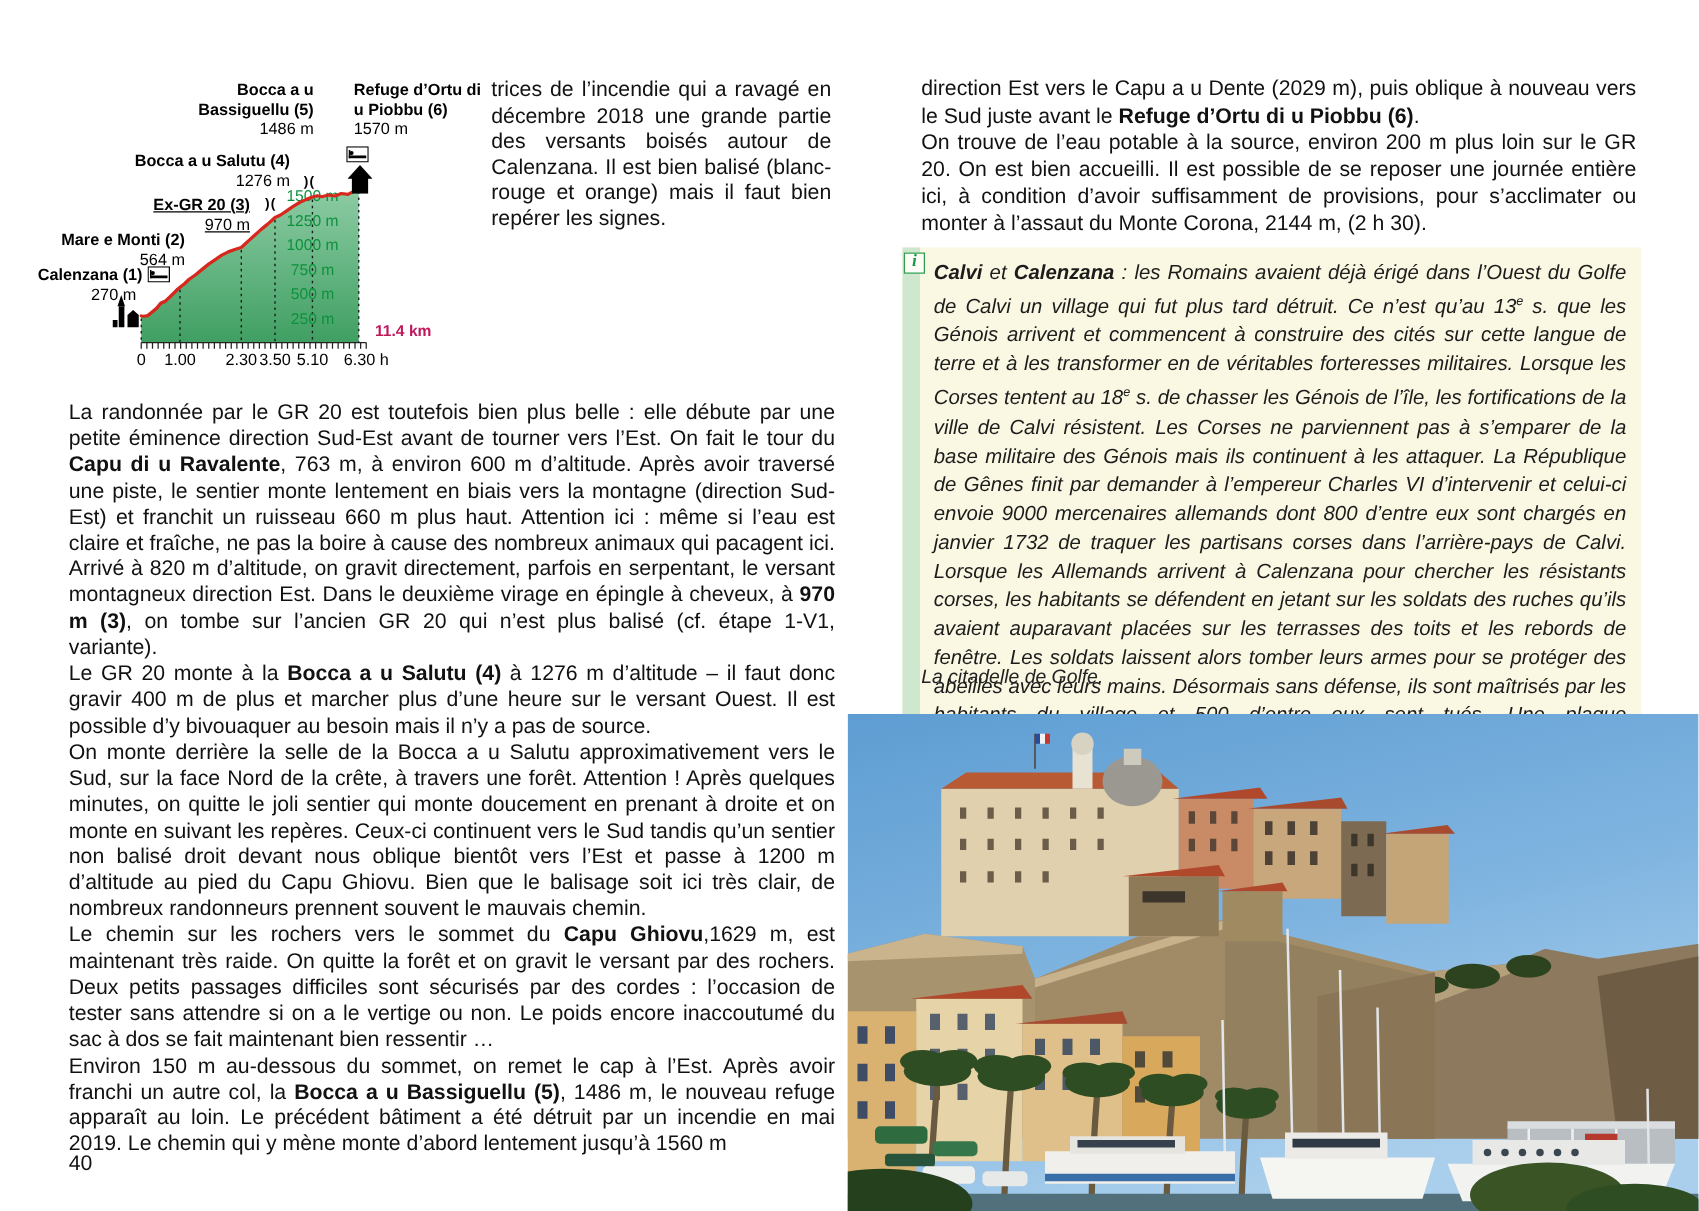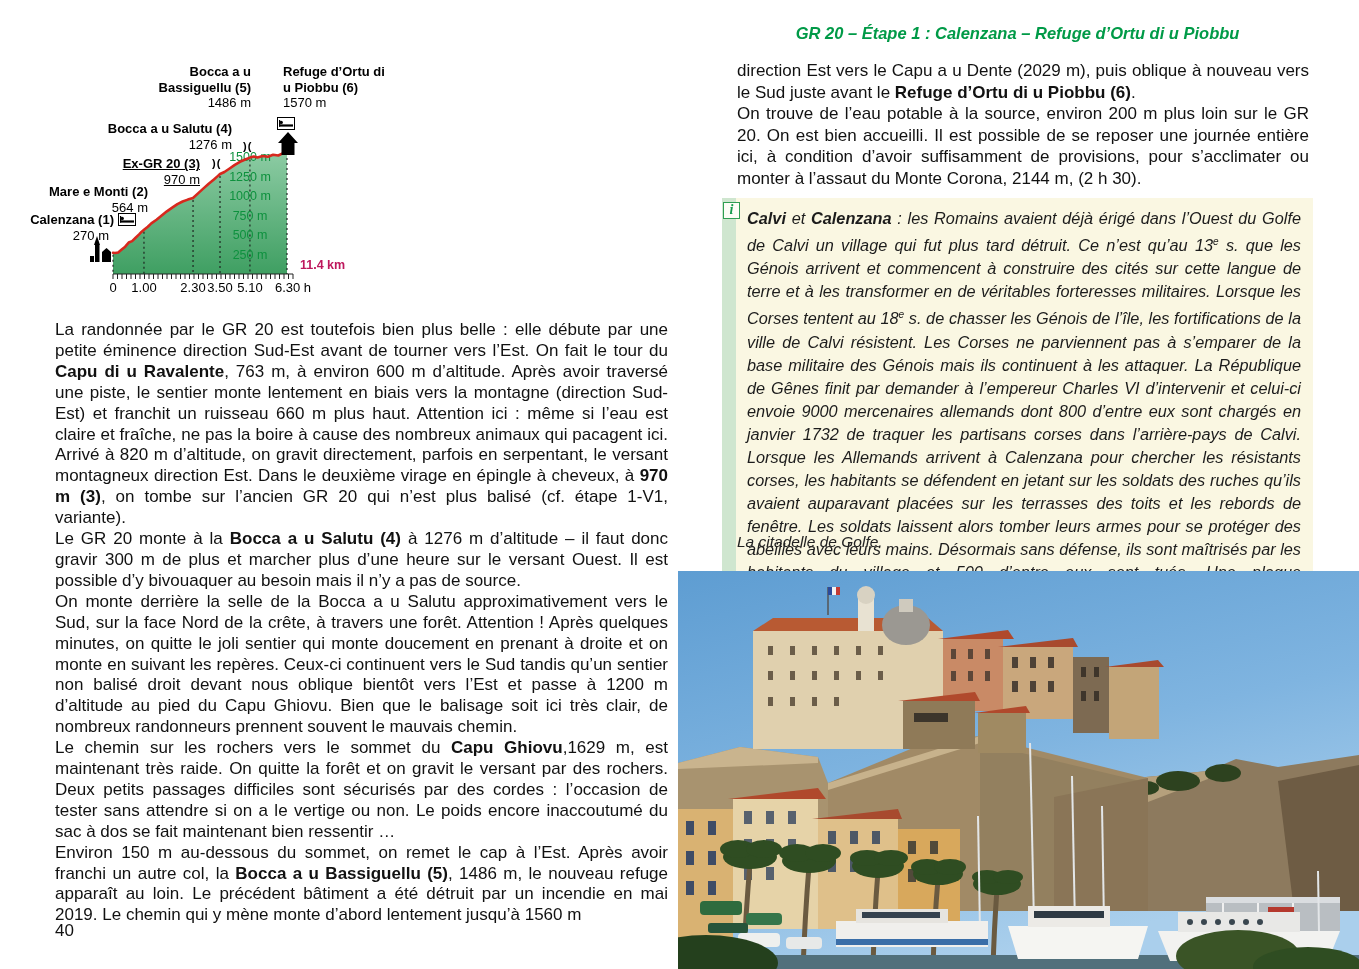--- a/index.html
+++ b/index.html
@@ -177,35 +177,35 @@
     <div class="xt" style="left:93px;">0</div>
     <div class="xt" style="left:124px;">1.00</div>
     <div class="xt" style="left:173px;">2.30</div>
     <div class="xt" style="left:200px;">3.50</div>
     <div class="xt" style="left:230px;">5.10</div>
     <div class="xt" style="left:273px;">6.30 h</div>
     <div class="kmlabel">11.4 km</div>
   </div>
 
   <div id="col-text">
+    <p><span>trices de l’incendie qui a ravagé en décembre 2018 une grande partie des versants boisés autour de Calenzana. Il est bien balisé (blanc-rouge et orange) mais il faut bien repérer les signes.</span></p>
   </div>
 
   <div id="main-text">
     <p><span>La randonnée par le GR 20 est toutefois bien plus belle : elle débute par une petite éminence direction Sud-Est avant de tourner vers l’Est. On fait le tour du </span><span class="b">Capu di u Ravalente</span><span>, 763 m, à environ 600 m d’altitude. Après avoir traversé une piste, le sentier monte lentement en biais vers la montagne (direction Sud-Est) et franchit un ruisseau 660 m plus haut. Attention ici : même si l’eau est claire et fraîche, ne pas la boire à cause des nombreux animaux qui pacagent ici. Arrivé à 820 m d’altitude, on gravit directement, parfois en serpentant, le versant montagneux direction Est. Dans le deuxième virage en épingle à cheveux, à </span><span class="b">970 m (3)</span><span>, on tombe sur l’ancien GR 20 qui n’est plus balisé (cf. étape 1-V1, variante).</span></p>
-    <p><span>Le GR 20 monte à la </span><span class="b">Bocca a u Salutu (4)</span><span> à 1276 m d’altitude – il faut donc gravir 300 m de plus et marcher plus d’une heure sur le versant Ouest. Il est possible d’y bivouaquer au besoin mais il n’y a pas de source.</span></p>
+    <p><span>Le GR 20 monte à la </span><span class="b">Bocca a u Salutu (4)</span><span> à 1276 m d’altitude – il faut donc gravir 400 m de plus et marcher plus d’une heure sur le versant Ouest. Il est possible d’y bivouaquer au besoin mais il n’y a pas de source.</span></p>
     <p><span>On monte derrière la selle de la Bocca a u Salutu approximativement vers le Sud, sur la face Nord de la crête, à travers une forêt. Attention ! Après quelques minutes, on quitte le joli sentier qui monte doucement en prenant à droite et on monte en suivant les repères. Ceux-ci continuent vers le Sud tandis qu’un sentier non balisé droit devant nous oblique bientôt vers l’Est et passe à 1200 m d’altitude au pied du Capu Ghiovu. Bien que le balisage soit ici très clair, de nombreux randonneurs prennent souvent le mauvais chemin.</span></p>
     <p><span>Le chemin sur les rochers vers le sommet du </span><span class="b">Capu Ghiovu</span><span>,1629 m, est maintenant très raide. On quitte la forêt et on gravit le versant par des rochers. Deux petits passages difficiles sont sécurisés par des cordes : l’occasion de tester sans attendre si on a le vertige ou non. Le poids encore inaccoutumé du sac à dos se fait maintenant bien ressentir …</span></p>
     <p><span>Environ 150 m au-dessous du sommet, on remet le cap à l’Est. Après avoir franchi un autre col, la </span><span class="b">Bocca a u Bassiguellu (5)</span><span>, 1486 m, le nouveau refuge apparaît au loin. Le précédent bâtiment a été détruit par un incendie en mai 2019. Le chemin qui y mène monte d’abord lentement jusqu’à 1560 m</span></p>
   </div>
 
   <div id="pagenum">40</div>
 </section>
 
 <section id="page-right">
-  <div id="rp-header">GR 20 – Étape 1 : Calenzana – Refuge d’Ortu di u Piobbu</div>
 
   <div id="rp-text">
     <p><span>direction Est vers le Capu a u Dente (2029 m), puis oblique à nouveau vers le Sud juste avant le </span><span class="b">Refuge d’Ortu di u Piobbu (6)</span><span>.</span></p>
     <p><span>On trouve de l’eau potable à la source, environ 200 m plus loin sur le GR 20. On est bien accueilli. Il est possible de se reposer une journée entière ici, à condition d’avoir suffisamment de provisions, pour s’acclimater ou monter à l’assaut du Monte Corona, 2144 m, (2 h 30).</span></p>
   </div>
 
   <div id="info-box">
     <div class="bar"></div>
     <div id="info-icon">i</div>
     <div id="info-text"><span class="b">Calvi</span><span> et </span><span class="b">Calenzana</span><span> : les Romains avaient déjà érigé dans l’Ouest du Golfe de Calvi un village qui fut plus tard détruit. Ce n’est qu’au 13</span><sup>e</sup><span> s. que les Génois arrivent et commencent à construire des cités sur cette langue de terre et à les transformer en de véritables forteresses militaires. Lorsque les Corses tentent au 18</span><sup>e</sup><span> s. de chasser les Génois de l’île, les fortifications de la ville de Calvi résistent. Les Corses ne parviennent pas à s’emparer de la base militaire des Génois mais ils continuent à les attaquer. La République de Gênes finit par demander à l’empereur Charles VI d’intervenir et celui-ci envoie 9000 mercenaires allemands dont 800 d’entre eux sont chargés en janvier 1732 de traquer les partisans corses dans l’arrière-pays de Calvi. Lorsque les Allemands arrivent à Calenzana pour chercher les résistants corses, les habitants se défendent en jetant sur les soldats des ruches qu’ils avaient auparavant placées sur les terrasses des toits et les rebords de fenêtre. Les soldats laissent alors tomber leurs armes pour se protéger des abeilles avec leurs mains. Désormais sans défense, ils sont maîtrisés par les habitants du village et 500 d’entre eux sont tués. Une plaque commémorative sur le clocher à quatre niveaux de l’église baroque Saint-Blaise rappelle cet événement.</span></div>

